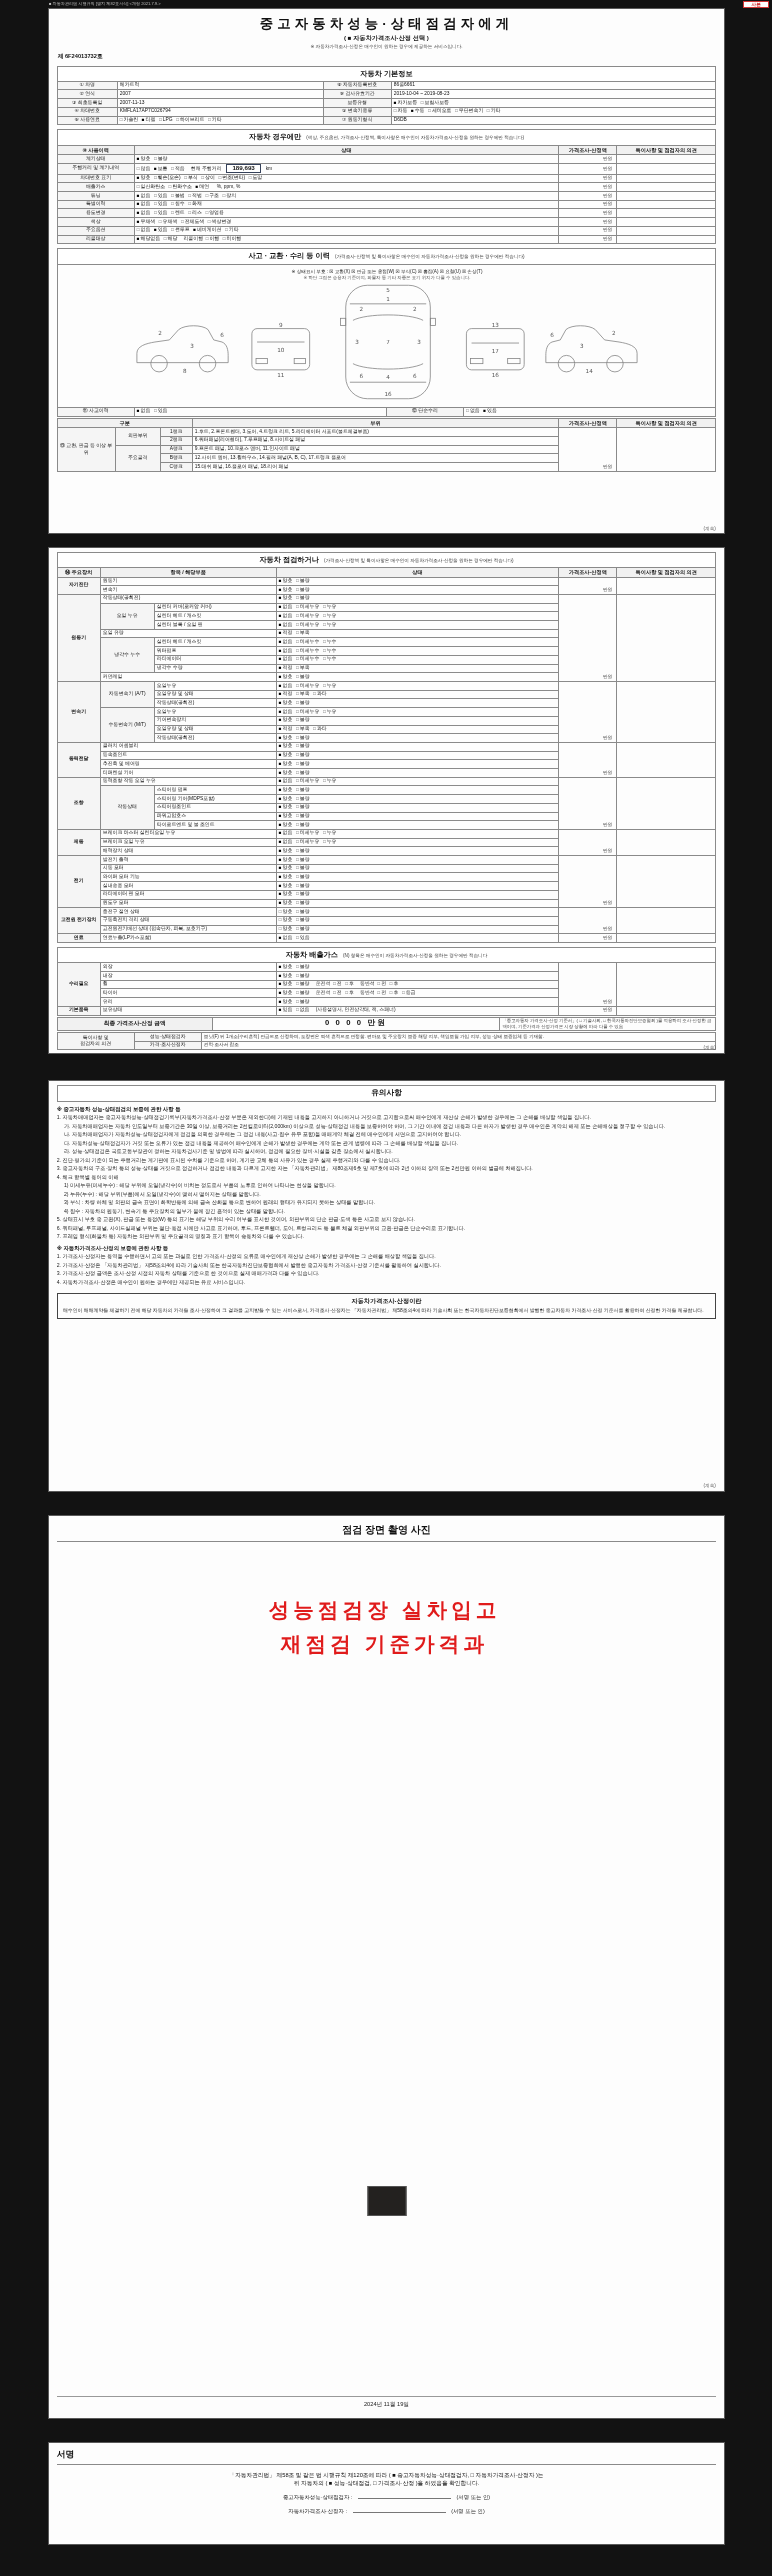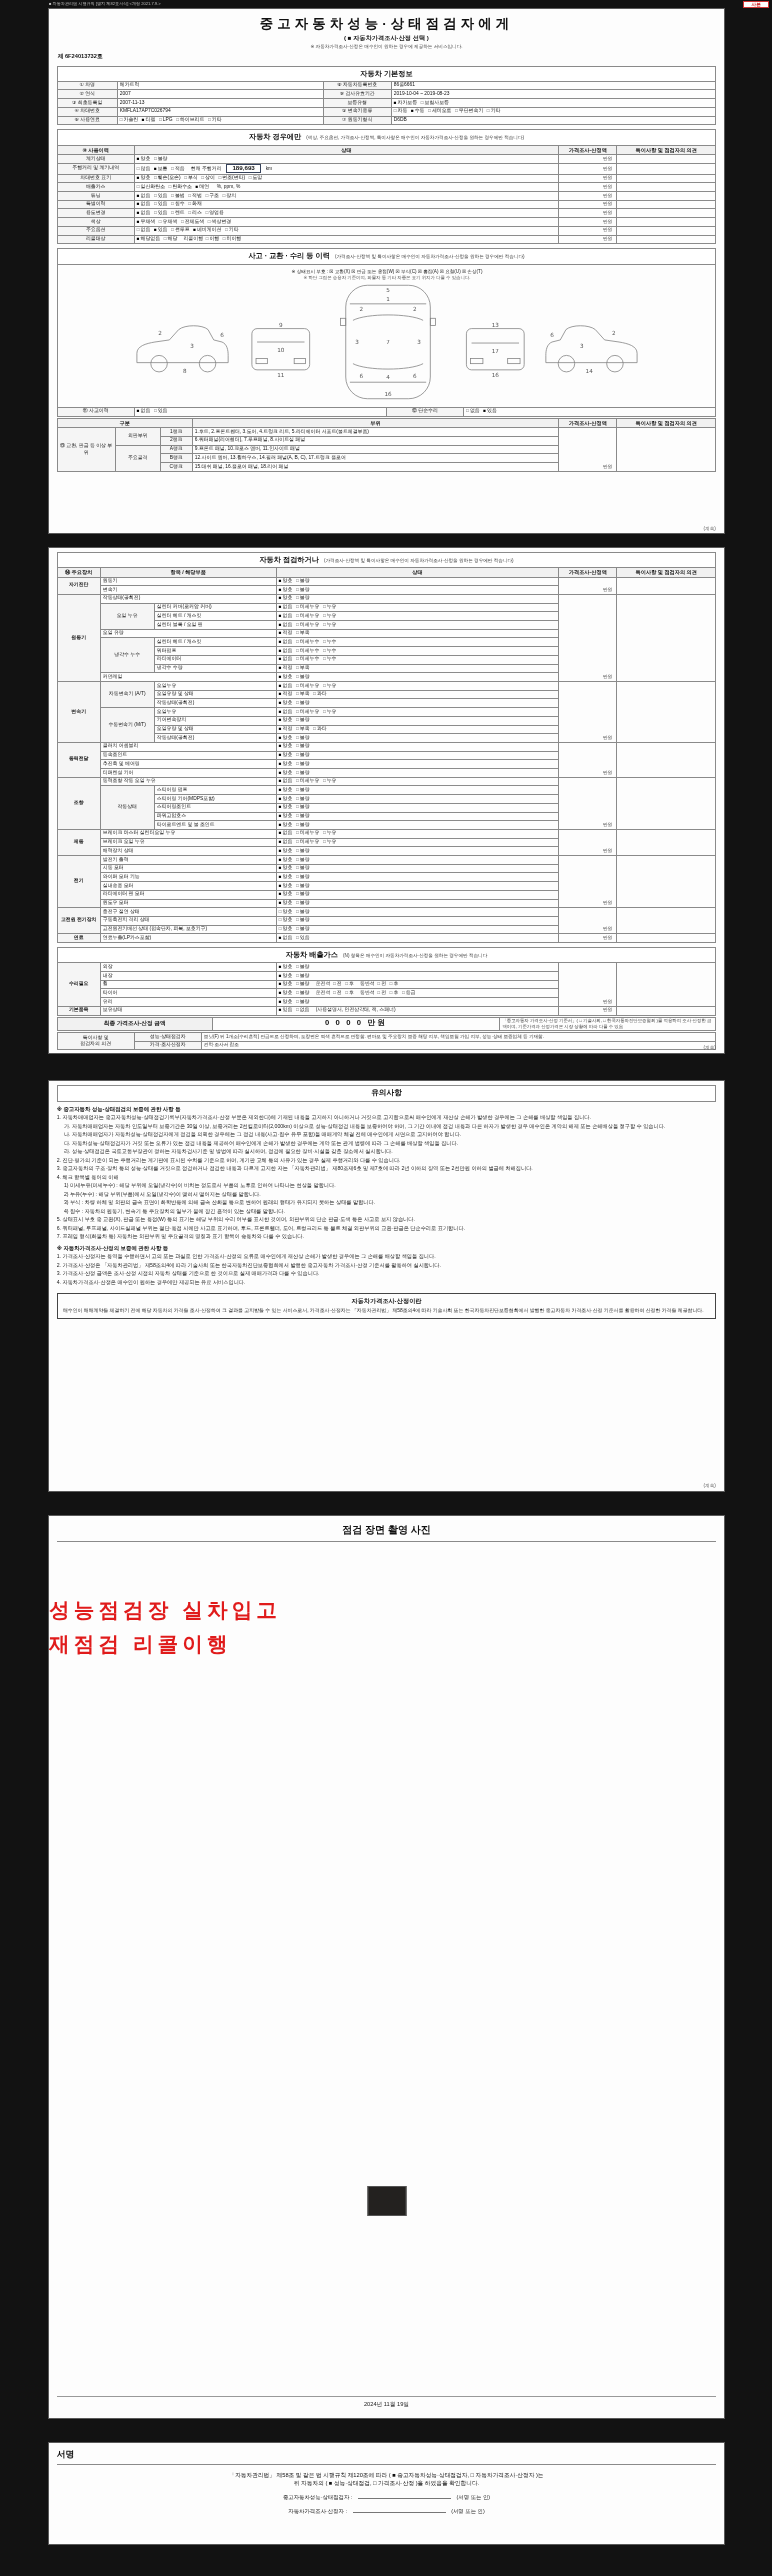--- a/index.html
+++ b/index.html
@@ -57,21 +57,21 @@
     padding:2.6px 0;margin-bottom:4.1px;background:#fff;}
   .n-head{font-size:5.4px;font-weight:bold;margin:4.1px 0 1.5px 0;}
   .n-item{font-size:5.2px;color:#222;line-height:7px;margin-bottom:1.5px;}
   .n-item.indent1{padding-left:7.2px;}
   .n-box{border:0.8px solid #444;margin-top:7.2px;padding:3.1px 5.2px;}
   .n-box-title{text-align:center;font-weight:bold;font-size:6.2px;margin-bottom:2.1px;}
   .n-box-text{font-size:4.9px;line-height:6.7px;color:#222;}
   
   .photo-title{border-bottom:0.5px solid #8a8a8a;text-align:center;font-weight:bold;
     font-size:10px;padding:3.1px 0 4.1px 0;}
-  .overlay-red{position:absolute;top:77px;left:0;right:4px;color:#e01b1b;
+  .overlay-red{position:absolute;top:77px;left:0;right:4px;text-align:center;color:#e01b1b;
     font-size:20.6px;font-weight:bold;letter-spacing:4.1px;line-height:34px;}
   .thumb{position:absolute;left:50%;transform:translateX(-50%);top:670px;width:37px;
     height:28px;background:#23211f;border:0.5px solid #555;}
   .photo-date{position:absolute;bottom:8.2px;left:0;right:0;text-align:center;font-size:5.7px;color:#222;}
   .photo-rule{position:absolute;bottom:20.6px;left:7.7px;right:7.7px;border-top:0.5px solid #999;}
   
   .sign-title{text-align:left;font-weight:bold;font-size:8.8px;border-bottom:0.5px solid #8a8a8a;
     padding:2.1px 0 3.6px 0;margin-bottom:5.2px;}
   .sign-line{text-align:center;font-size:5.7px;line-height:8.8px;color:#111;}
   .sig-row{text-align:center;font-size:5.4px;margin-top:6.2px;color:#222;}
@@ -736,21 +736,21 @@
     <div class="n-box-title">자동차가격조사·산정이란</div>
     <div class="n-box-text">매수인이 매매계약을 체결하기 전에 해당 자동차의 가격을 조사·산정하여 그 결과를 고지받을 수 있는 서비스로서, 가격조사·산정자는 「자동차관리법」 제58조의4에 따라 기술사회 또는 한국자동차진단보증협회에서 발행한 중고자동차 가격조사·산정 기준서를 활용하여 산정한 가격을 제공합니다.</div>
   </div>
   <div class="page-note">(계속)</div>
 </div>
 
 <div class="page" id="page4">
   <div class="photo-title">점검 장면 촬영 사진</div>
   <div class="overlay-red">
     <div>성능점검장 실차입고</div>
-    <div>재점검 리콜이행</div>
+    <div>재점검 기준가격과</div>
   </div>
   <div class="thumb"></div>
   <div class="photo-rule"></div>
   <div class="photo-date">2024년 11월 19일</div>
 </div>
 
 <div class="page" id="page5">
   <div class="sign-title">서명</div>
   <div class="sign-line">「자동차관리법」 제58조 및 같은 법 시행규칙 제120조에 따라 ( ■ 중고자동차성능·상태점검자, □ 자동차가격조사·산정자 )는</div>
   <div class="sign-line">위 자동차의 ( ■ 성능·상태점검, □ 가격조사·산정 )을 하였음을 확인합니다.</div>

